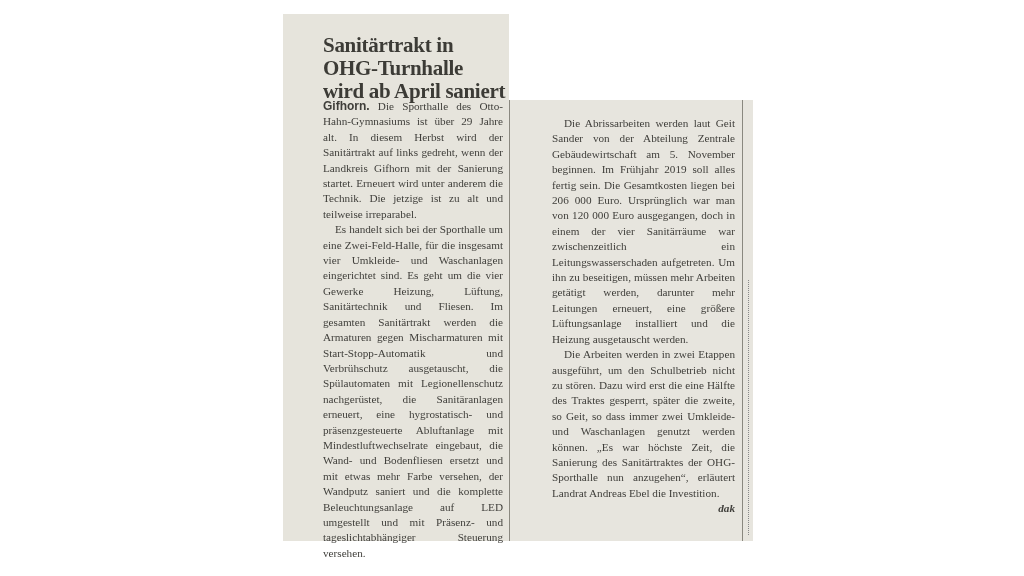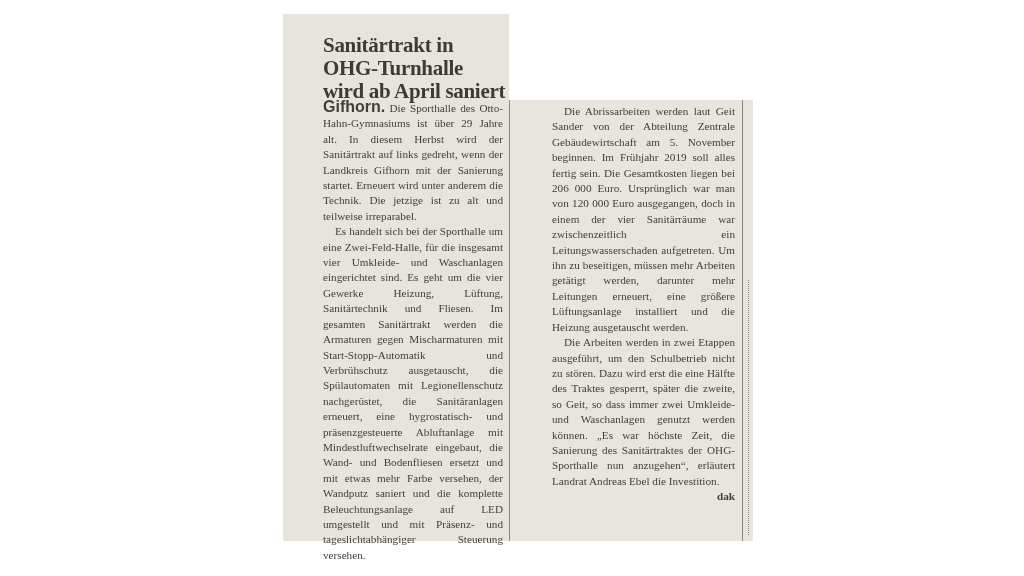--- a/index.html
+++ b/index.html
@@ -7,23 +7,23 @@
   .clip-left { position:absolute; left:283px; top:14px; width:226px; height:527px; background:#e6e4dc; }
   .clip-right { position:absolute; left:508px; top:100px; width:245px; height:441px; background:#e7e5de; }
   .rule-mid { position:absolute; left:509px; top:100px; width:1px; height:441px; background:#8a887f; }
   .rule-right { position:absolute; left:742px; top:100px; width:1px; height:441px; background:#8a887f; }
   .rule-dotted { position:absolute; left:748px; top:280px; width:0; height:255px; border-left:1px dotted #888; }
   .headline { position:absolute; left:323px; top:20px; width:185px; font-family:"Liberation Serif", serif; font-weight:bold; font-size:21px; line-height:23px; color:#3c3b36; letter-spacing:-0.3px; }
   .col { position:absolute; font-size:11.2px; line-height:15.4px; color:#3f3e3a; text-align:justify; }
   .col p { margin:0; }
   .col .ind { text-indent:12px; }
   .col1 { left:323px; top:99px; width:180px; }
-  .col2 { left:552px; top:104px; width:183px; }
-  .loc { font-family:"Liberation Sans", sans-serif; font-weight:bold; font-size:16px; }
-  .author { float:right; font-weight:bold; }
+  .col2 { left:552px; top:116px; width:183px; }
+  .loc { font-family:"Liberation Sans", sans-serif; font-weight:bold; font-size:12px; }
+  .author { float:right; font-style:italic; font-weight:bold; }
 </style>
 </head>
 <body>
 
 <div class="clip-left"></div>
 <div class="clip-right"></div>
 <div class="rule-mid"></div>
 <div class="rule-right"></div>
 <div class="rule-dotted"></div>
 

